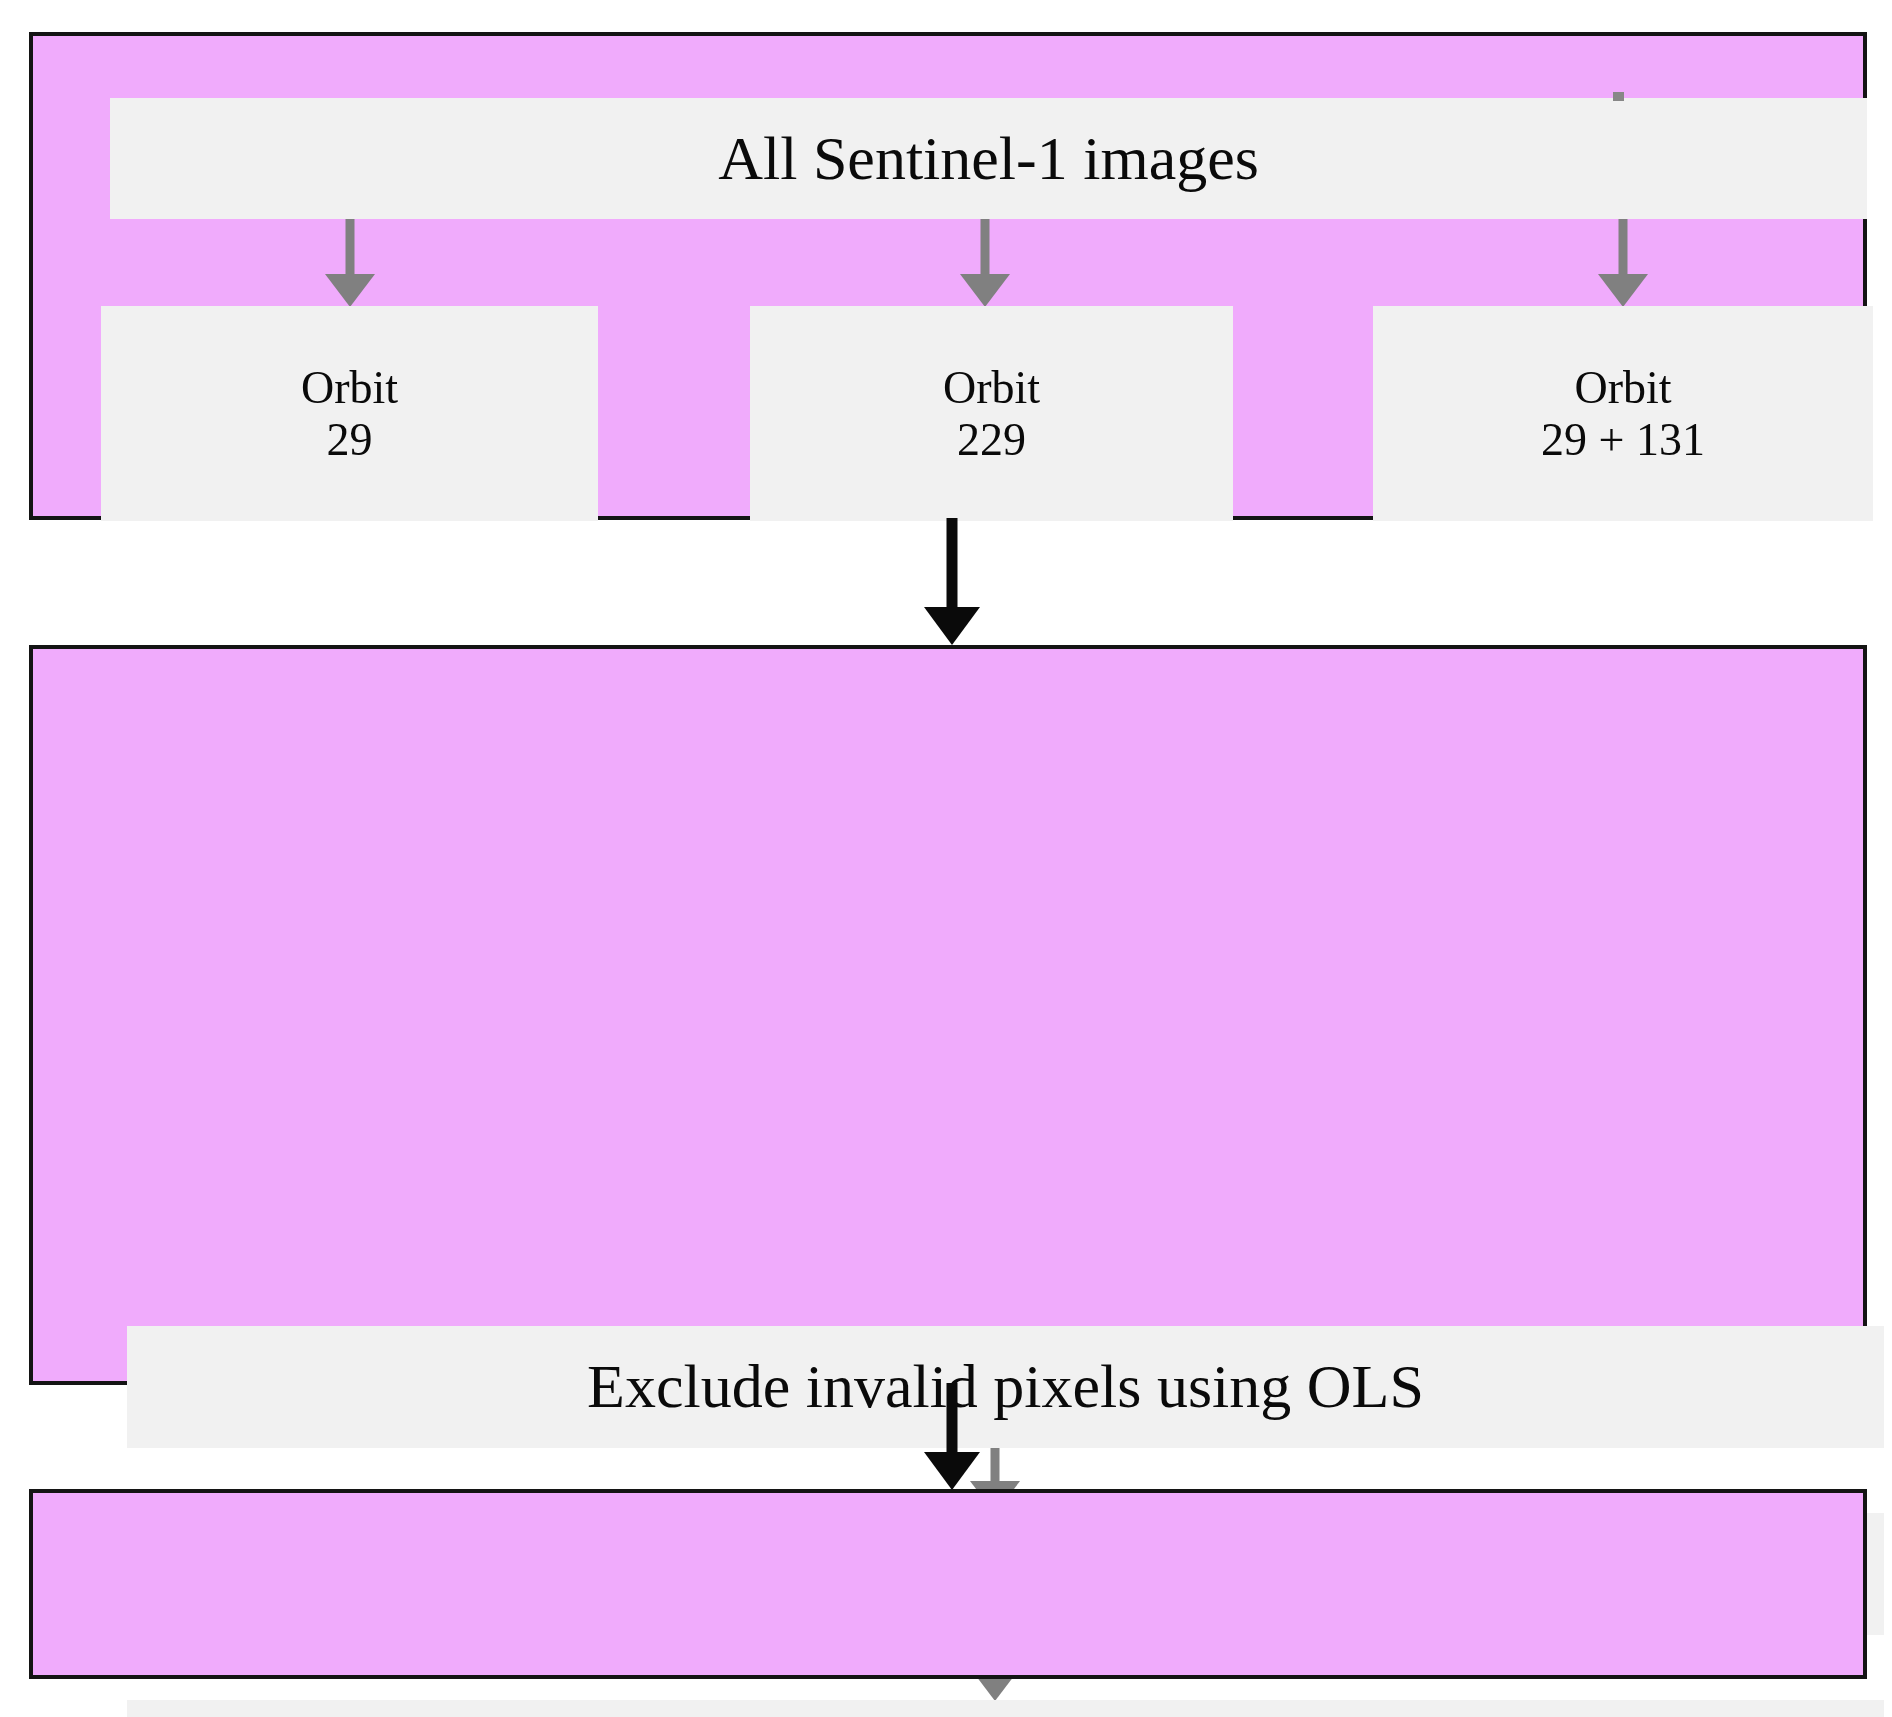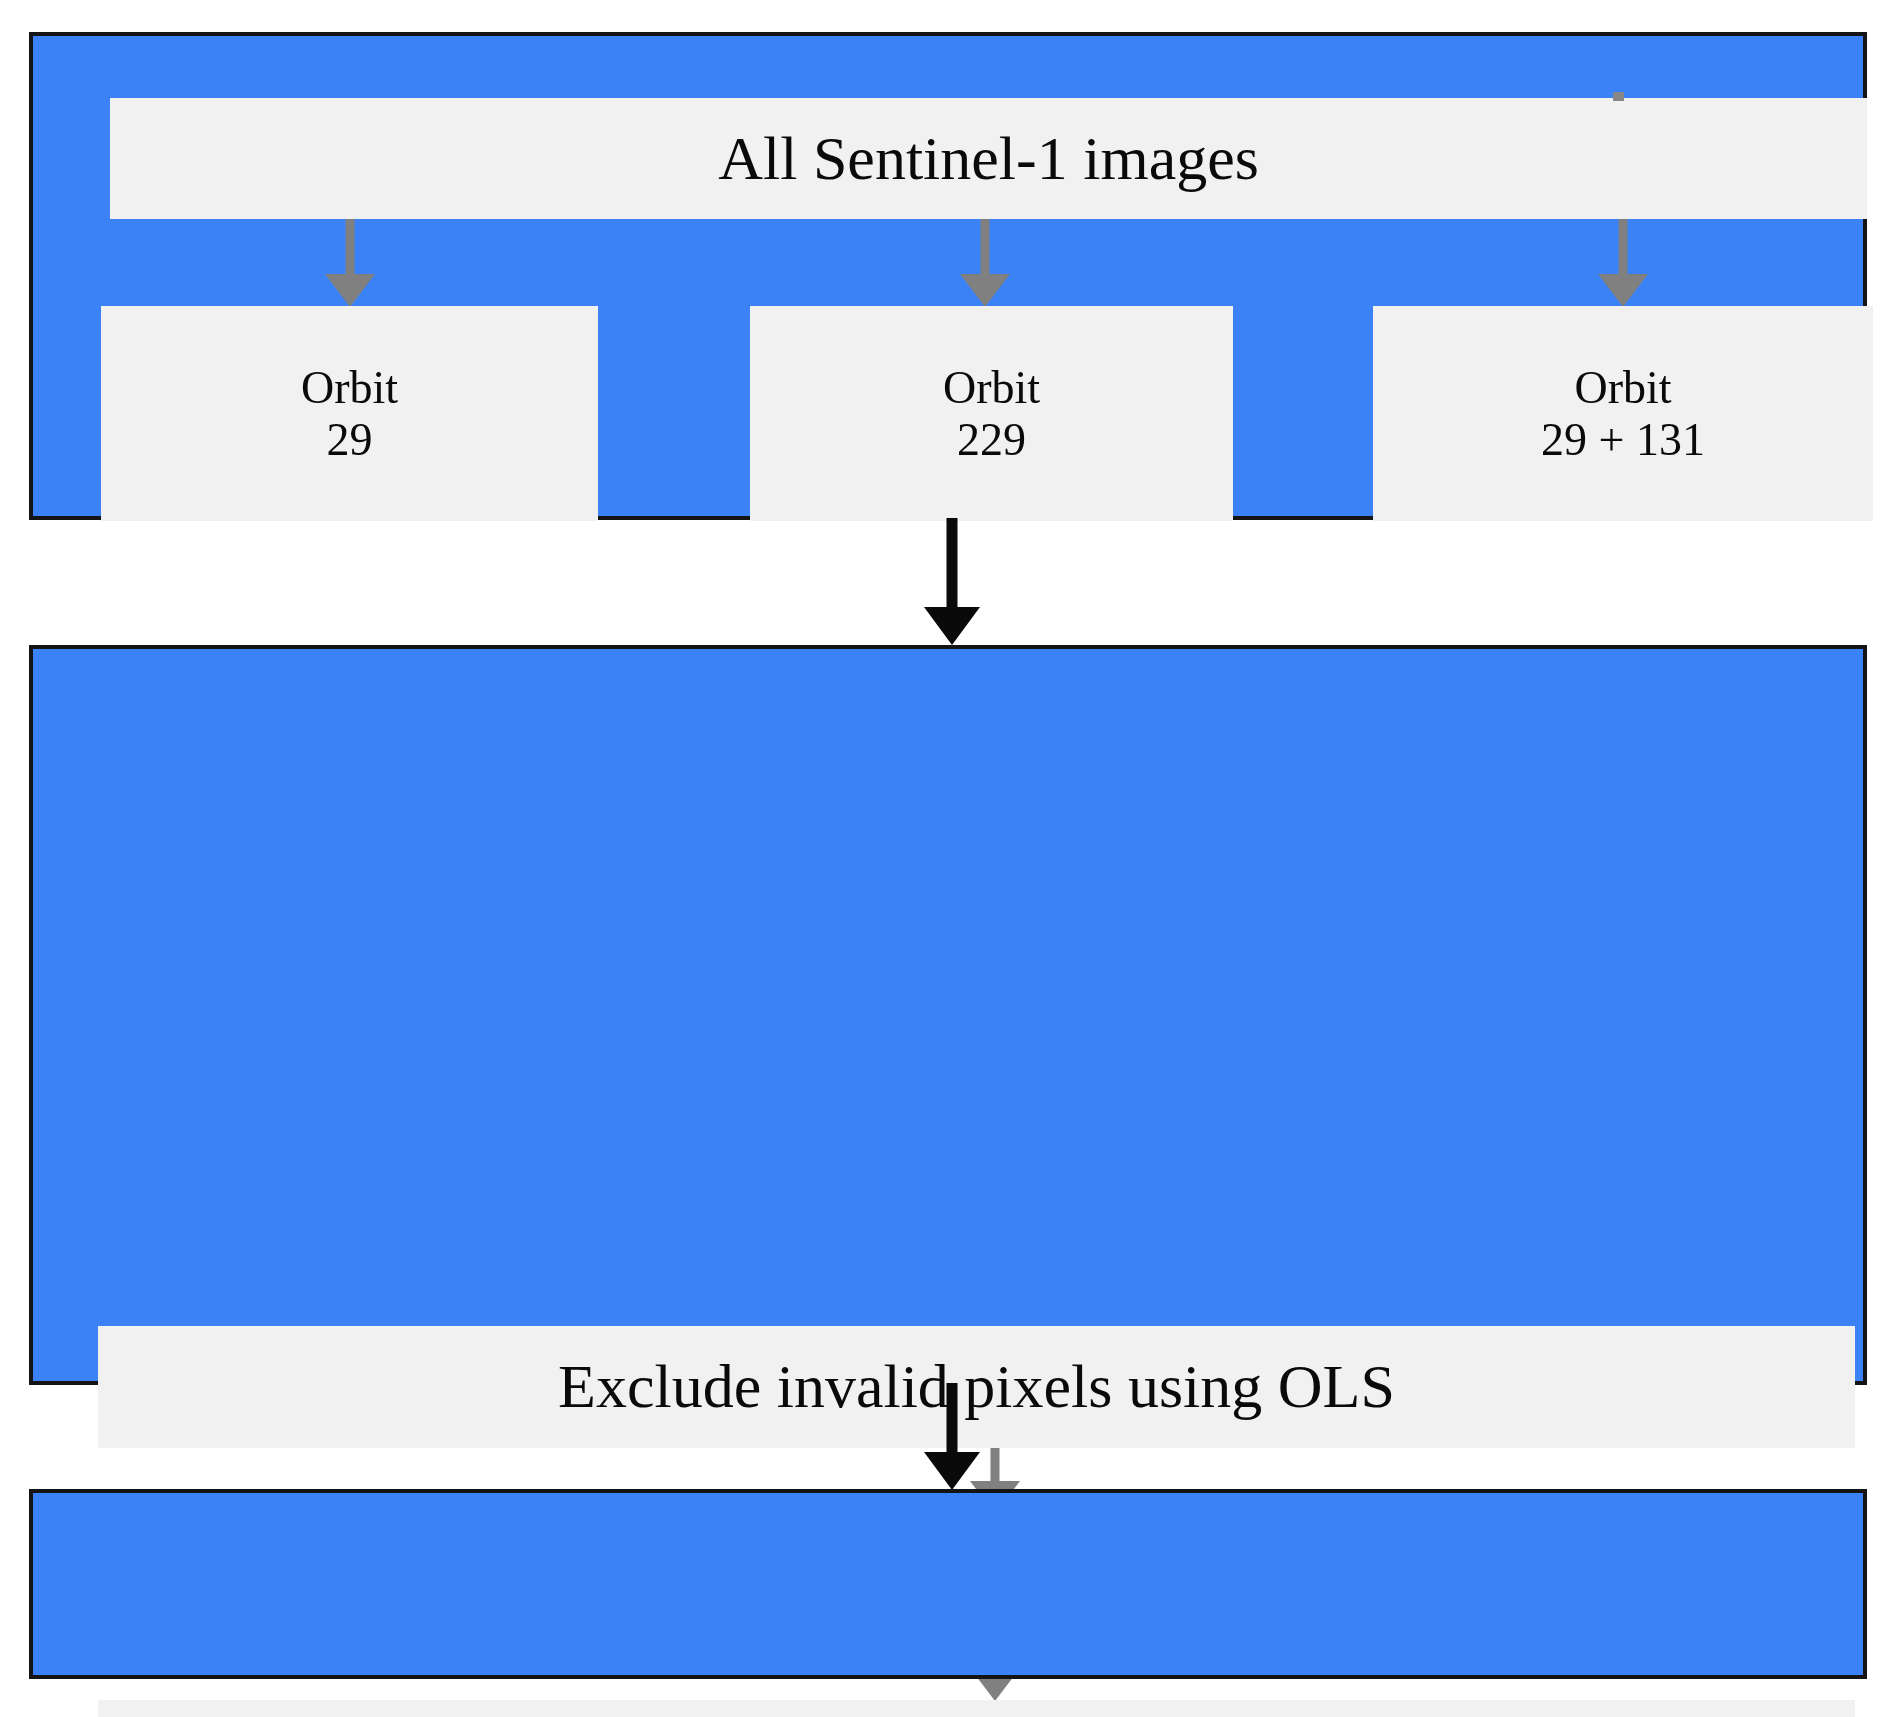--- a/index.html
+++ b/index.html
@@ -19,21 +19,21 @@
     position: absolute;
     left: 0; top: 0;
     width: 1892px;
     height: 1717px;
   }
 
   
   .group {
     position: absolute;
     border: 4px solid #141414;
-    background: #3b82f6;
+    background: #f0abfc;
     box-sizing: border-box;
   }
   #group-sources { left: 29px;  top: 32px;   width: 1838px; height: 488px; }
   #group-process { left: 29px;  top: 645px;  width: 1838px; height: 740px; }
   #group-accuracy{ left: 29px;  top: 1489px; width: 1838px; height: 190px; }
 
   
   .shade {
     position: absolute;
     background: #f1f1f1;
@@ -60,21 +60,21 @@
     justify-content: center;
   }
   #box-orbit-29     { left: 68px;   top: 270px; width: 497px; height: 215px; }
   #box-orbit-131    { left: 717px;  top: 270px; width: 483px; height: 215px; }
   #box-orbit-29-131 { left: 1340px; top: 270px; width: 500px; height: 215px; }
   .orbit-line1 { display: block; }
   .orbit-line2 { display: block; }
 
   
   .step-box {
-    left: 65px;
+    left: 94px;
     width: 1757px;
     height: 122px;
     font-size: 62px;
   }
   #box-step-1 { top: 677px; }
   #box-step-2 { top: 864px; }
   #box-step-3 { top: 1051px; }
 
   
   .arrow {

